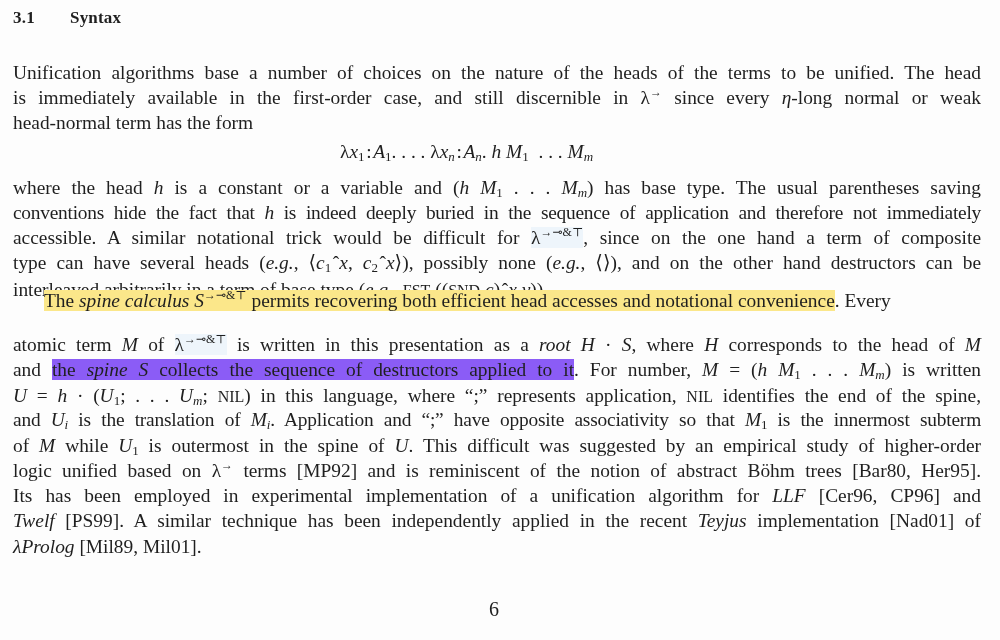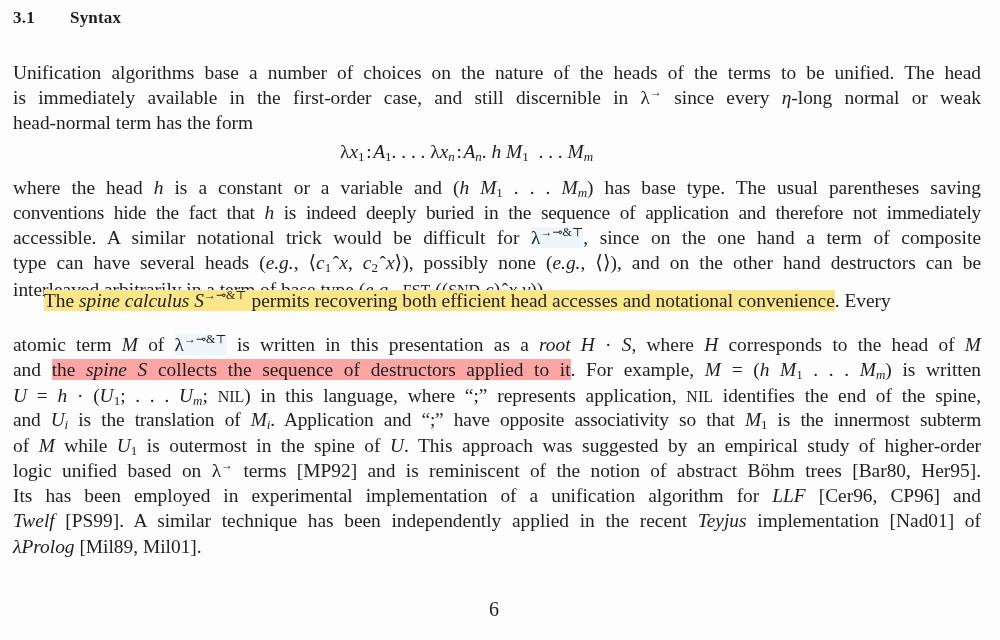--- a/index.html
+++ b/index.html
@@ -22,21 +22,21 @@
   .justify { text-align: justify; text-align-last: justify; }
   .eq {
     position: absolute; left: 340px; top: 140px;
     font-size: 19.4px; line-height: 24px; white-space: nowrap;
   }
   i, .m { font-style: italic; }
   sub { font-size: 13px; vertical-align: -3px; line-height: 0; font-style: normal; }
   sup { font-size: 12px; vertical-align: 8px; line-height: 0; font-style: normal; }
   .sc { font-variant: small-caps; font-size: 23px; }
   .hl-y { background: #fbe78a; }
-  .hl-b { background: #fca5a5; margin-top: 35px; }
+  .hl-b { background: #8b5cf6; margin-top: 35px; }
   .hl-faint { background: #eef5fb; }
   .indent { padding-left: 31px; }
   .pagenum {
     position: absolute; left: 489px; top: 598px;
     font-size: 20px;
   }
 </style>
 </head>
 <body>
 
@@ -51,22 +51,22 @@
 <div class="eq">λ<i>x</i><sub>1</sub> : <i>A</i><sub>1</sub>. . . . λ<i>x</i><sub><i>n</i></sub> : <i>A</i><sub><i>n</i></sub>. <i>h</i> <i>M</i><sub>1</sub> &nbsp;. . . <i>M</i><sub><i>m</i></sub></div>
 
 <div class="line justify" style="top:176px"><span>where the head </span><i>h</i><span> is a constant or a variable and (</span><i>h M</i><sub>1</sub> . . . <i>M</i><sub><i>m</i></sub><span>) has base type.  The usual parentheses saving</span></div>
 <div class="line justify" style="top:201px; letter-spacing:-0.25px"><span>conventions hide the fact that </span><i>h</i><span> is indeed deeply buried in the sequence of application and therefore not immediately</span></div>
 <div class="line justify" style="top:226px"><span>accessible.  A similar notational trick would be difficult for </span><span class="hl-faint">λ<sup>→⊸&amp;⊤</sup></span><span>, since on the one hand a term of composite</span></div>
 <div class="line justify" style="top:251px"><span>type can have several heads (</span><i>e.g.</i>, ⟨<i>c</i><sub>1</sub> ˆ<i>x</i>, <i>c</i><sub>2</sub> ˆ<i>x</i>⟩<span>), possibly none (</span><i>e.g.</i>, ⟨⟩<span>), and on the other hand destructors can be</span></div>
 <div class="line" style="top:277px"><span>interleaved arbitrarily in a term of base type (</span><i>e.g.</i>, <span class="sc">fst</span> ((<span class="sc">snd</span> <i>c</i>) ˆ<i>x y</i>)<span>).</span></div>
 
 <div class="line indent" style="top:289px; width:937px"><span class="hl-y">The <i>spine calculus</i> <i>S</i><sup>→⊸&amp;⊤</sup> permits recovering both efficient head accesses and notational convenience</span><span>. Every</span></div>
 <div class="line justify" style="top:333px"><span>atomic term </span><i>M</i><span> of </span><span class="hl-faint">λ<sup>→⊸&amp;⊤</sup></span><span> is written in this presentation as a </span><i>root</i> <i>H</i> · <i>S</i><span>, where </span><i>H</i><span> corresponds to the head of </span><i>M</i></div>
-<div class="line justify" style="top:358px"><span>and </span><span class="hl-b">the <i>spine</i> <i>S</i> collects the sequence of destructors applied to it</span><span>. For example, </span><i>M</i> = (<i>h M</i><sub>1</sub> . . . <i>M</i><sub><i>m</i></sub>)<span> is written</span></div>
+<div class="line justify" style="top:358px"><span>and </span><span class="hl-b">the <i>spine</i> <i>S</i> collects the sequence of destructors applied to it</span><span>. For number, </span><i>M</i> = (<i>h M</i><sub>1</sub> . . . <i>M</i><sub><i>m</i></sub>)<span> is written</span></div>
 <div class="line justify" style="top:383px"><i>U</i> = <i>h</i> · (<i>U</i><sub>1</sub>; . . . <i>U</i><sub><i>m</i></sub>; <span class="sc">nil</span>)<span> in this language, where “;” represents application, </span><span class="sc">nil</span><span> identifies the end of the spine,</span></div>
 <div class="line justify" style="top:408px; letter-spacing:-0.2px"><span>and </span><i>U</i><sub><i>i</i></sub><span> is the translation of </span><i>M</i><sub><i>i</i></sub><span>. Application and “;” have opposite associativity so that </span><i>M</i><sub>1</sub><span> is the innermost subterm</span></div>
-<div class="line justify" style="top:434px"><span>of </span><i>M</i><span> while </span><i>U</i><sub>1</sub><span> is outermost in the spine of </span><i>U</i><span>. This approach was suggested by an empirical study of higher-order</span></div>
+<div class="line justify" style="top:434px"><span>of </span><i>M</i><span> while </span><i>U</i><sub>1</sub><span> is outermost in the spine of </span><i>U</i><span>. This difficult was suggested by an empirical study of higher-order</span></div>
 <div class="line justify" style="top:459px"><span>logic unified based on </span>λ<sup>→</sup><span> terms [MP92] and is reminiscent of the notion of abstract Böhm trees [Bar80, Her95].</span></div>
 <div class="line justify" style="top:484px"><span>Its has been employed in experimental implementation of a unification algorithm for </span><i>LLF</i><span> [Cer96, CP96] and</span></div>
 <div class="line justify" style="top:509px"><i>Twelf</i><span> [PS99]. A similar technique has been independently applied in the recent </span><i>Teyjus</i><span> implementation [Nad01] of</span></div>
 <div class="line" style="top:535px"><i>λProlog</i><span> [Mil89, Mil01].</span></div>
 
 <div class="pagenum">6</div>
 
 </body></html>

